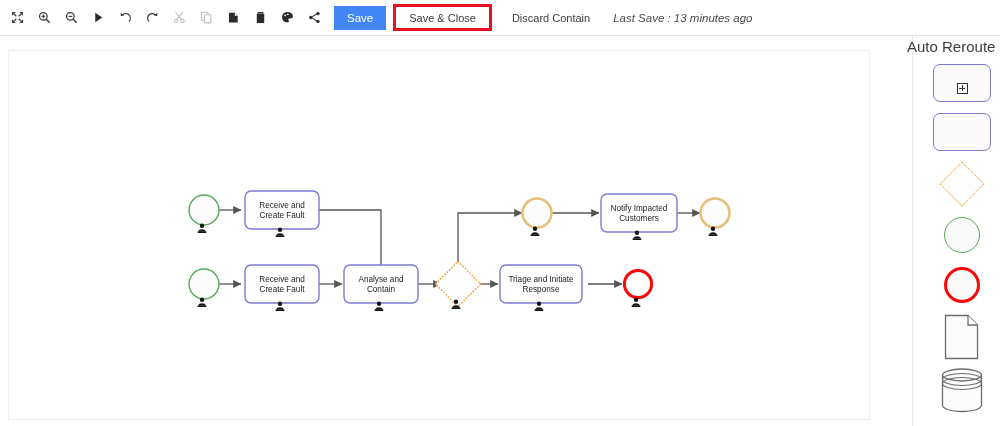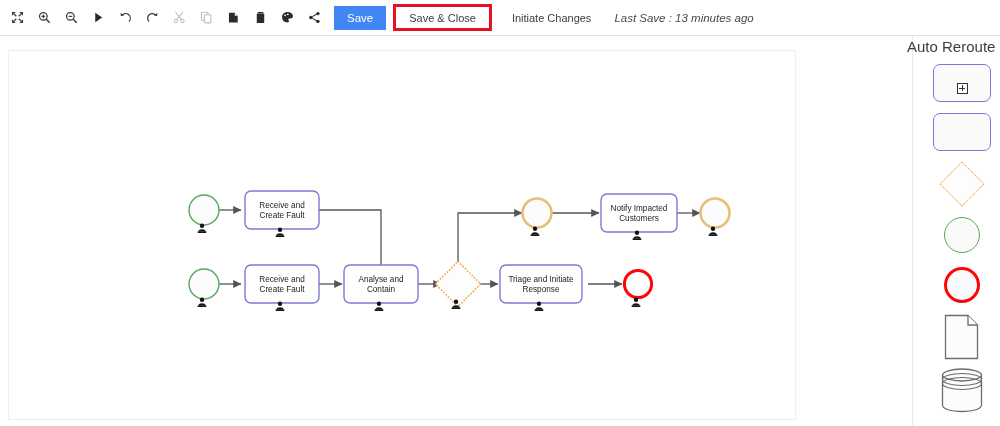--- a/index.html
+++ b/index.html
@@ -143,21 +143,21 @@
   .pal-circle-red {
     width: 36px; height: 36px; border-radius: 50%;
     border: 3.2px solid #fb0707;
     background: #fafafa;
   }
 
   
   #canvas {
     position: absolute;
     left: 8px; top: 50px;
-    width: 788px; height: 370px;
+    width: 862px; height: 370px;
     background: #ffffff;
     border: 1px solid #eeeeee;
     overflow: hidden;
   }
   #diagram-svg { position: absolute; left: 0; top: 0; }
 
   .node-label {
     font-family: "Liberation Sans", sans-serif;
     font-size: 8.2px;
     fill: #1c1c1c;
@@ -255,21 +255,21 @@
       <circle cx="12.2" cy="3.2" r="2.1" fill="#2b2b2b"></circle>
       <circle cx="12.2" cy="12.8" r="2.1" fill="#2b2b2b"></circle>
       <circle cx="3.6" cy="8" r="2.2" fill="#2b2b2b"></circle>
       <line x1="5.3" y1="6.9" x2="10.7" y2="4" stroke="#2b2b2b" stroke-width="1.3"></line>
       <line x1="5.3" y1="9.1" x2="10.7" y2="12" stroke="#2b2b2b" stroke-width="1.3"></line>
     </svg>
   </div>
 
   <button class="txtbtn" id="save-button">Save</button>
   <button class="txtbtn" id="save-close-button">Save &amp; Close</button>
-  <button class="txtbtn" id="discard-button">Initiate Changes</button>
+  <button class="txtbtn" id="discard-button">Discard Contain</button>
   <span id="last-save">Last Save : 13 minutes ago</span>
 </div>
 
 <div id="canvas">
   <svg id="diagram-svg" width="902" height="370" viewBox="0 0 902 370">
     <defs>
       <marker id="arrow" markerWidth="7" markerHeight="7" refX="6" refY="3" orient="auto">
         <path d="M0,0 L6.4,3 L0,6 z" fill="#555555"></path>
       </marker>
       <g id="user-badge">

